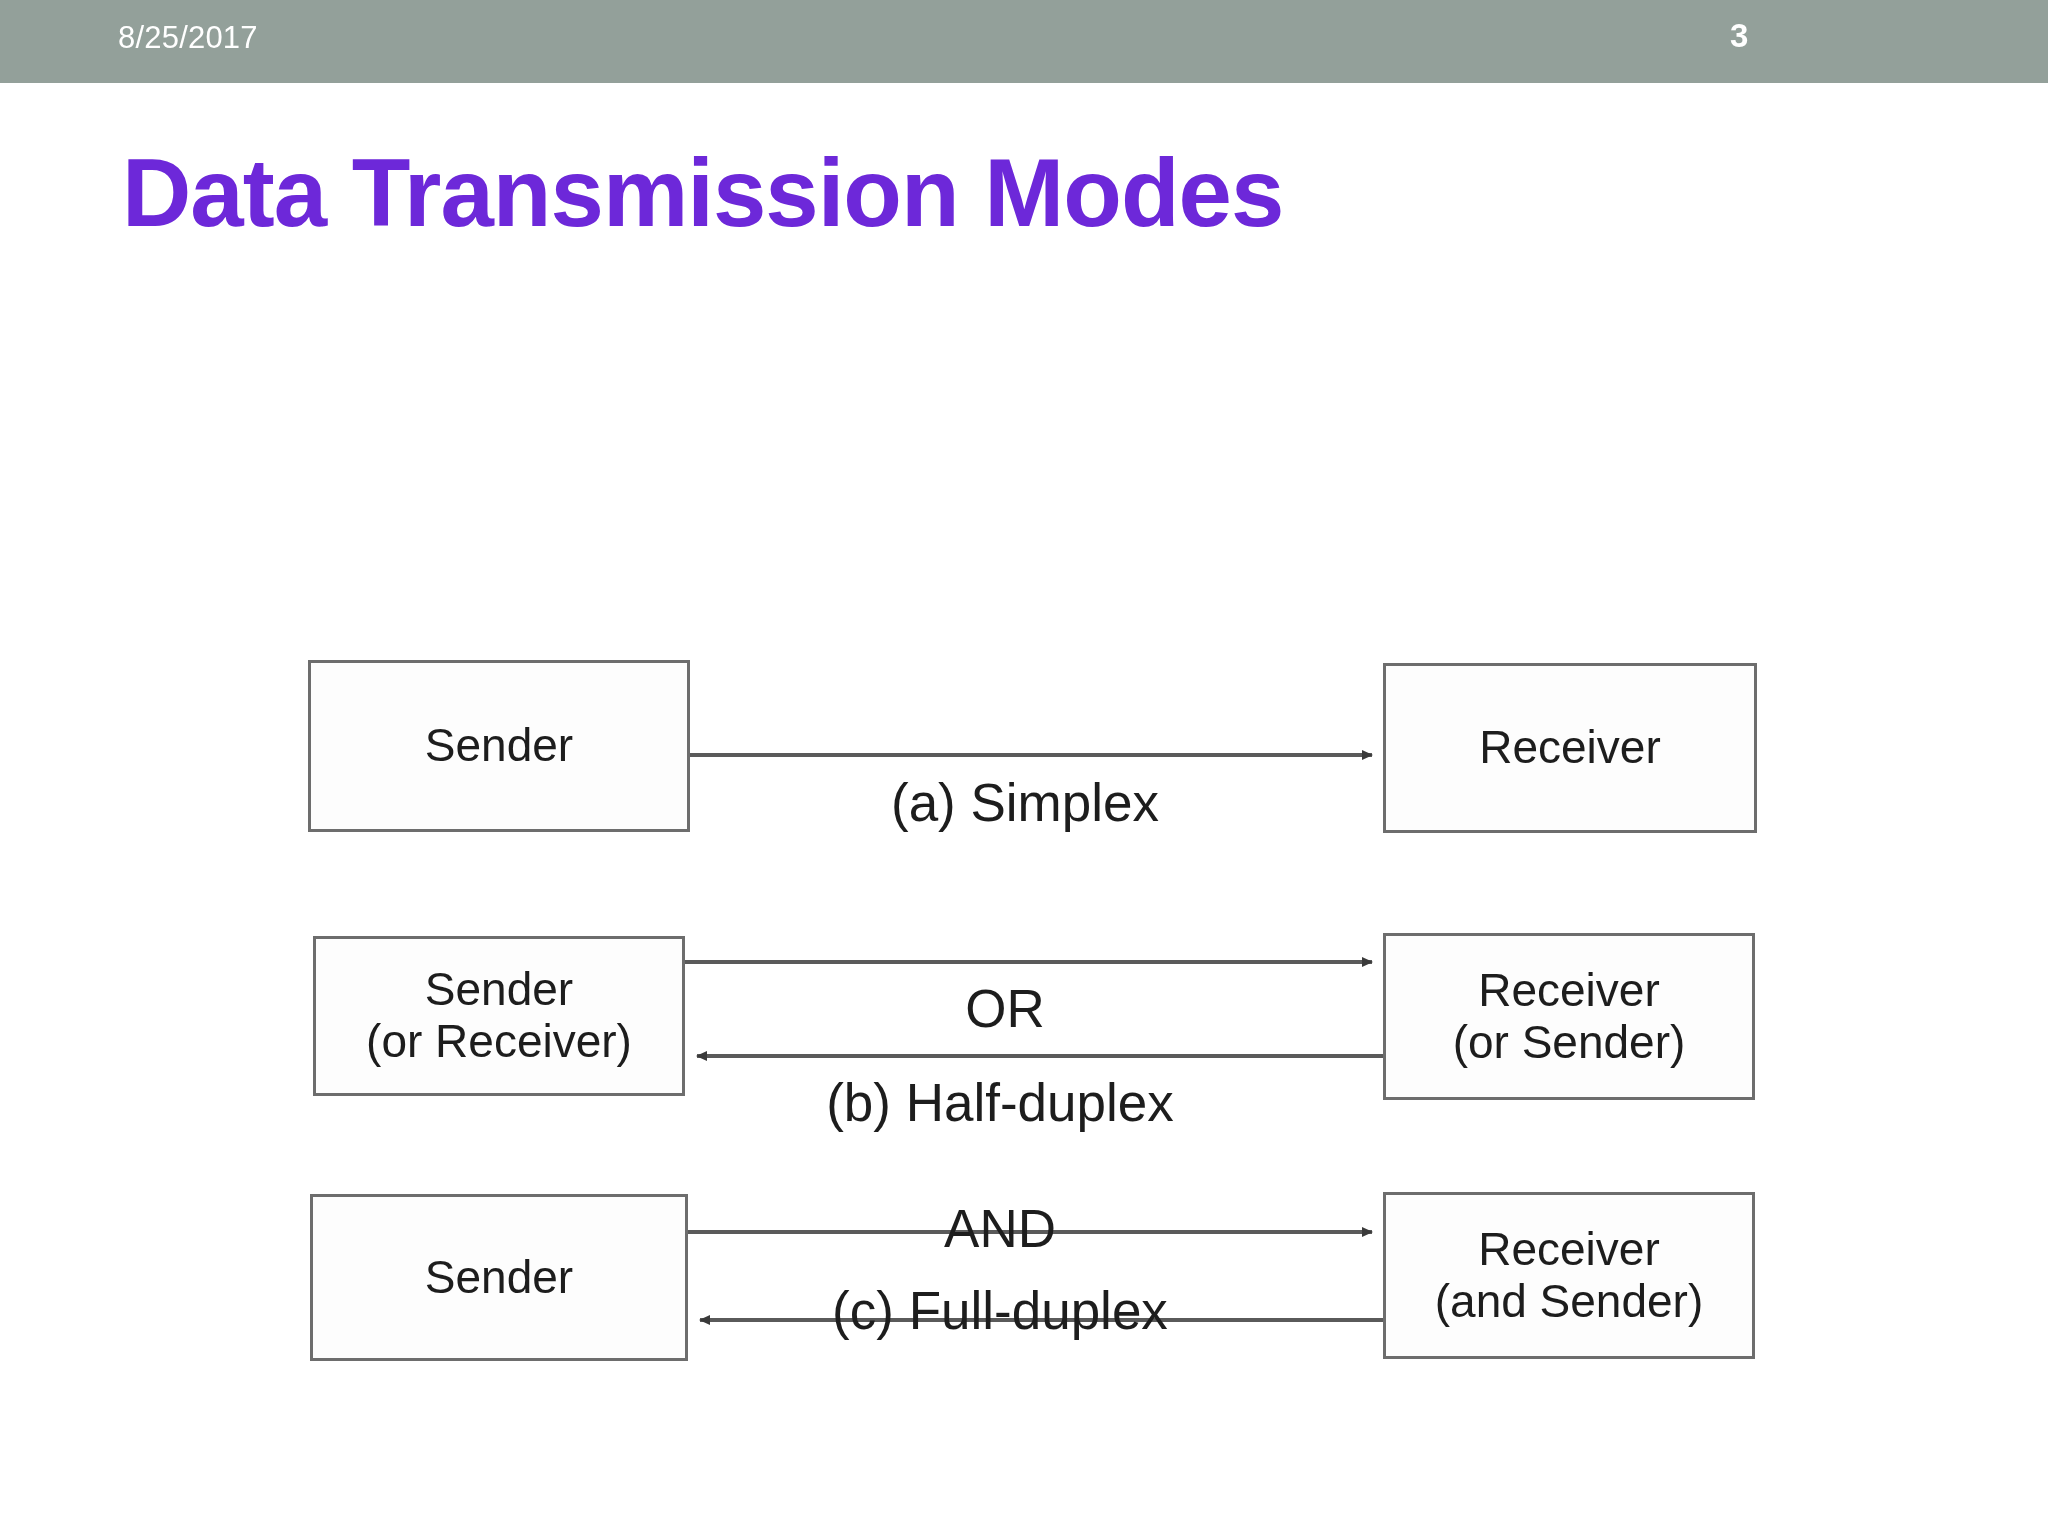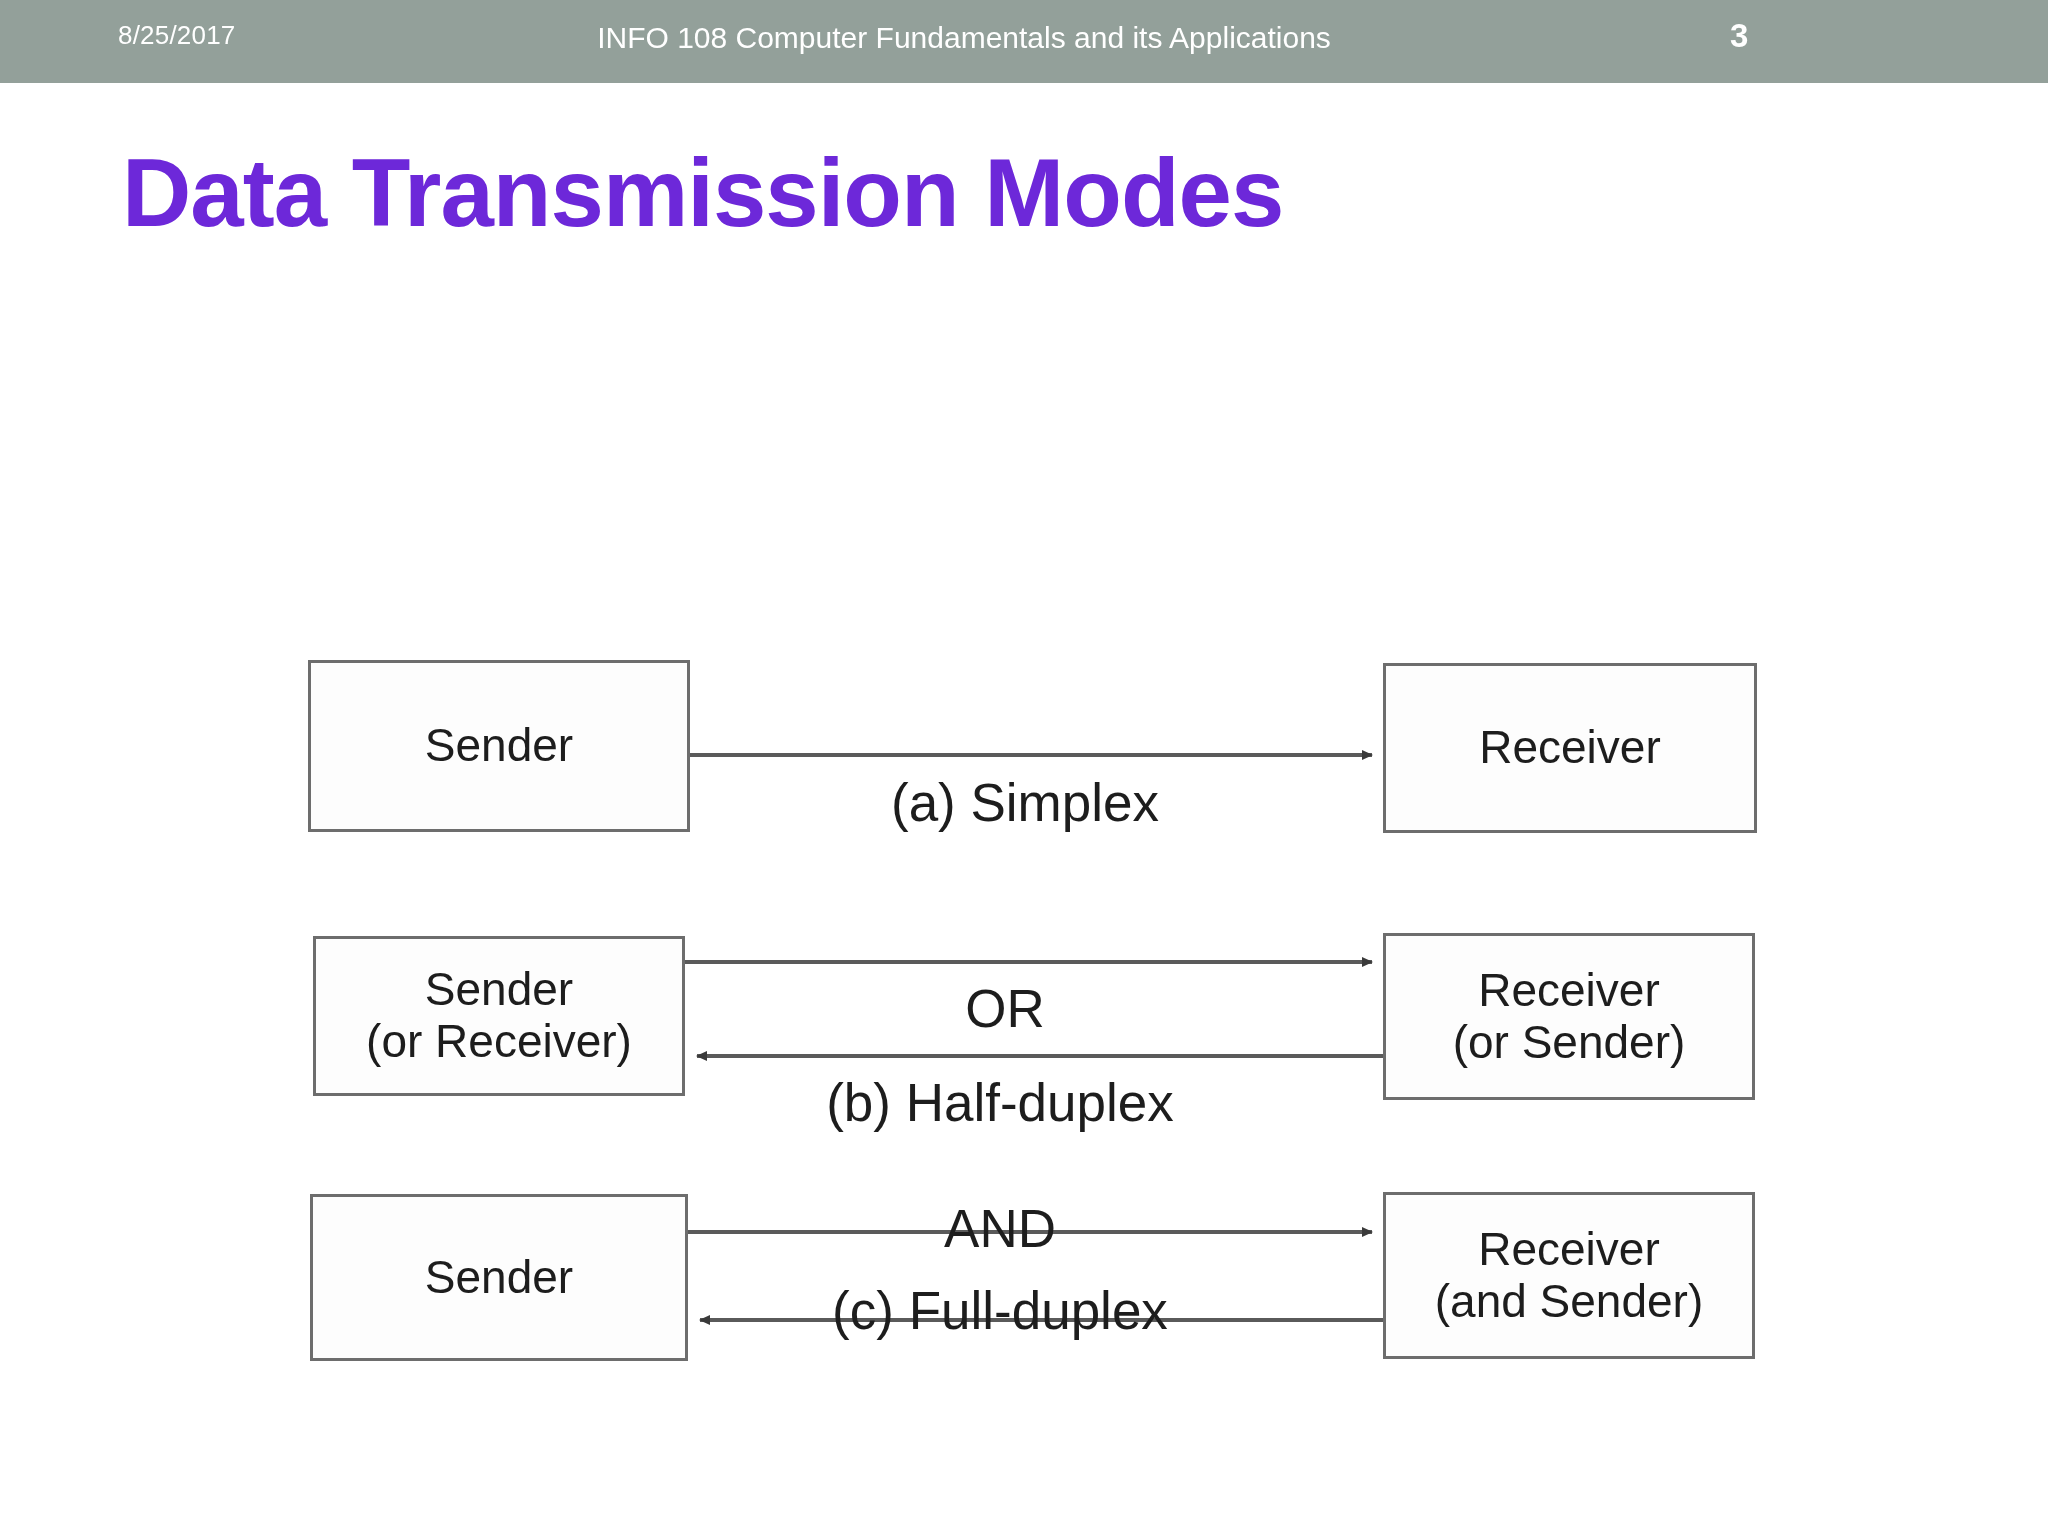--- a/index.html
+++ b/index.html
@@ -21,21 +21,21 @@
     left: 0;
     top: 0;
     width: 2048px;
     height: 83px;
     background: #93a09a;
   }
   #header-date {
     position: absolute;
     left: 118px;
     top: 20px;
-    font-size: 26px;
+    font-size: 31px;
     color: #ffffff;
     letter-spacing: 0.2px;
     white-space: nowrap;
   }
   #header-title {
     position: absolute;
     left: 0;
     right: 0;
     top: 21px;
     text-align: center;
@@ -114,21 +114,20 @@
   #box-c-sender   { left: 310px;  top: 1194px; width: 378px; height: 167px; }
   #box-c-receiver { left: 1383px; top: 1192px; width: 372px; height: 167px; }
   #label-c-op     { left: 740px;  top: 1198px; width: 520px; }
   #label-c-mode   { left: 620px;  top: 1280px; width: 760px; }
 </style>
 </head>
 <body>
 
 <div id="header-bar">
   <div id="header-date">8/25/2017</div>
-  <div id="header-title">INFO 108 Computer Fundamentals and its Applications</div>
   <div id="header-page-number">3</div>
 </div>
 
 <div id="slide-title">Data Transmission Modes</div>
 
 <svg id="diagram" viewBox="0 0 2048 1536" xmlns="http://www.w3.org/2000/svg">
   <defs>
     <marker id="arrowR" markerWidth="12" markerHeight="12" refX="10" refY="5" orient="auto" markerUnits="userSpaceOnUse">
       <path d="M0,0 L11,5 L0,10 z" fill="#3a3a3a"></path>
     </marker>

